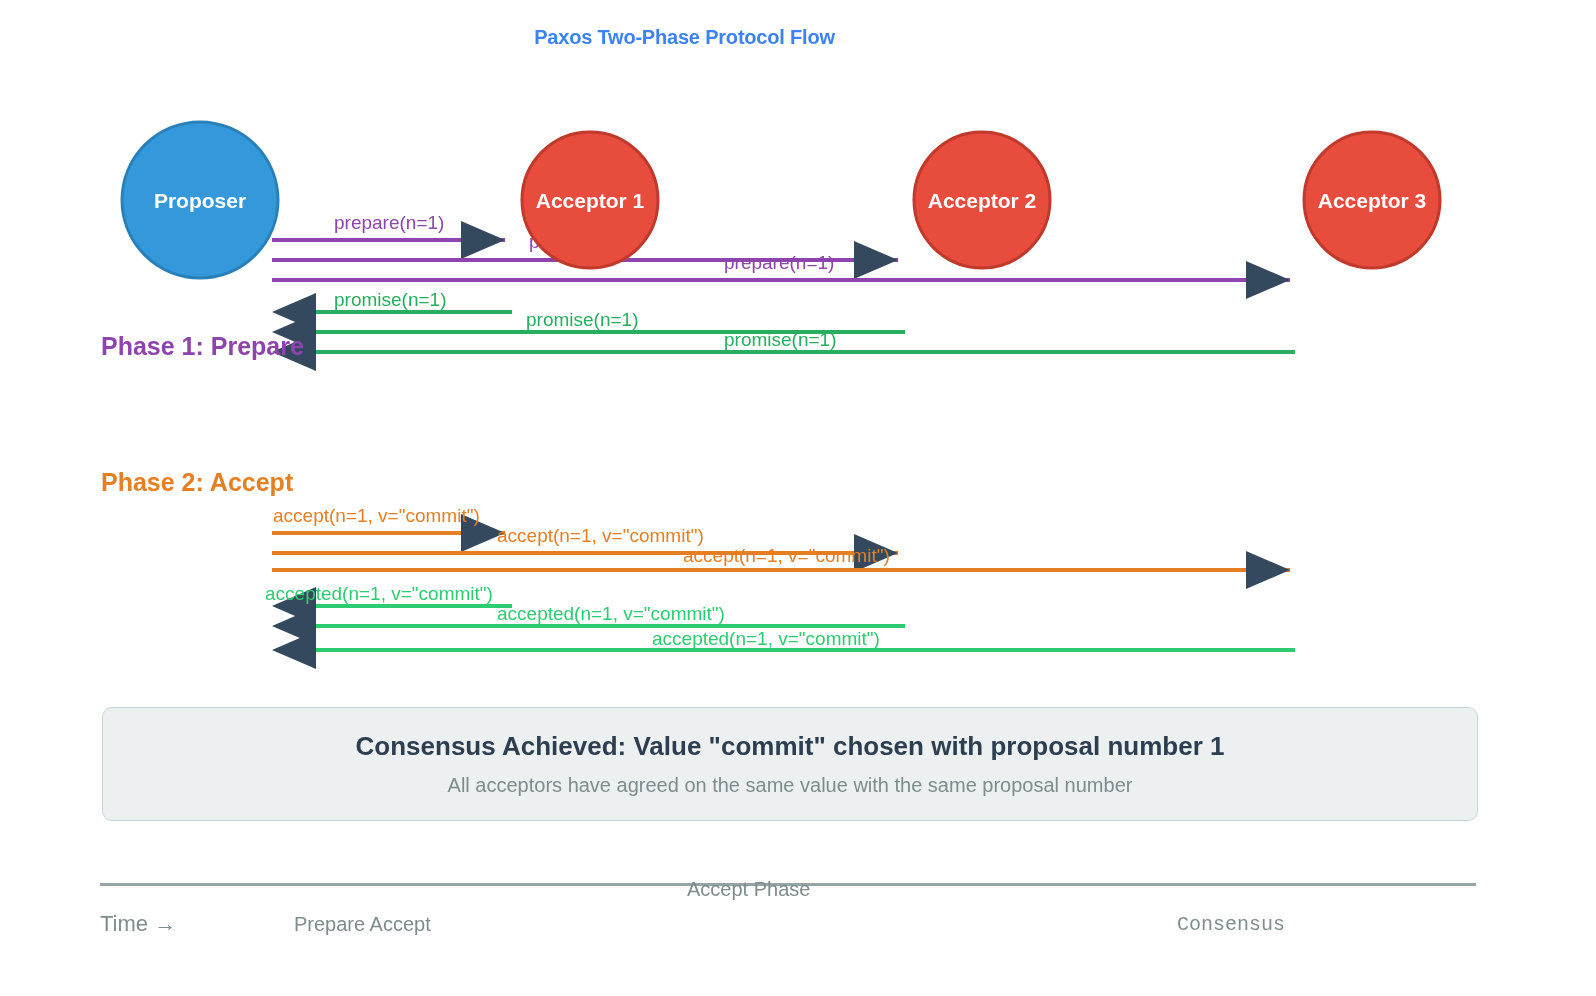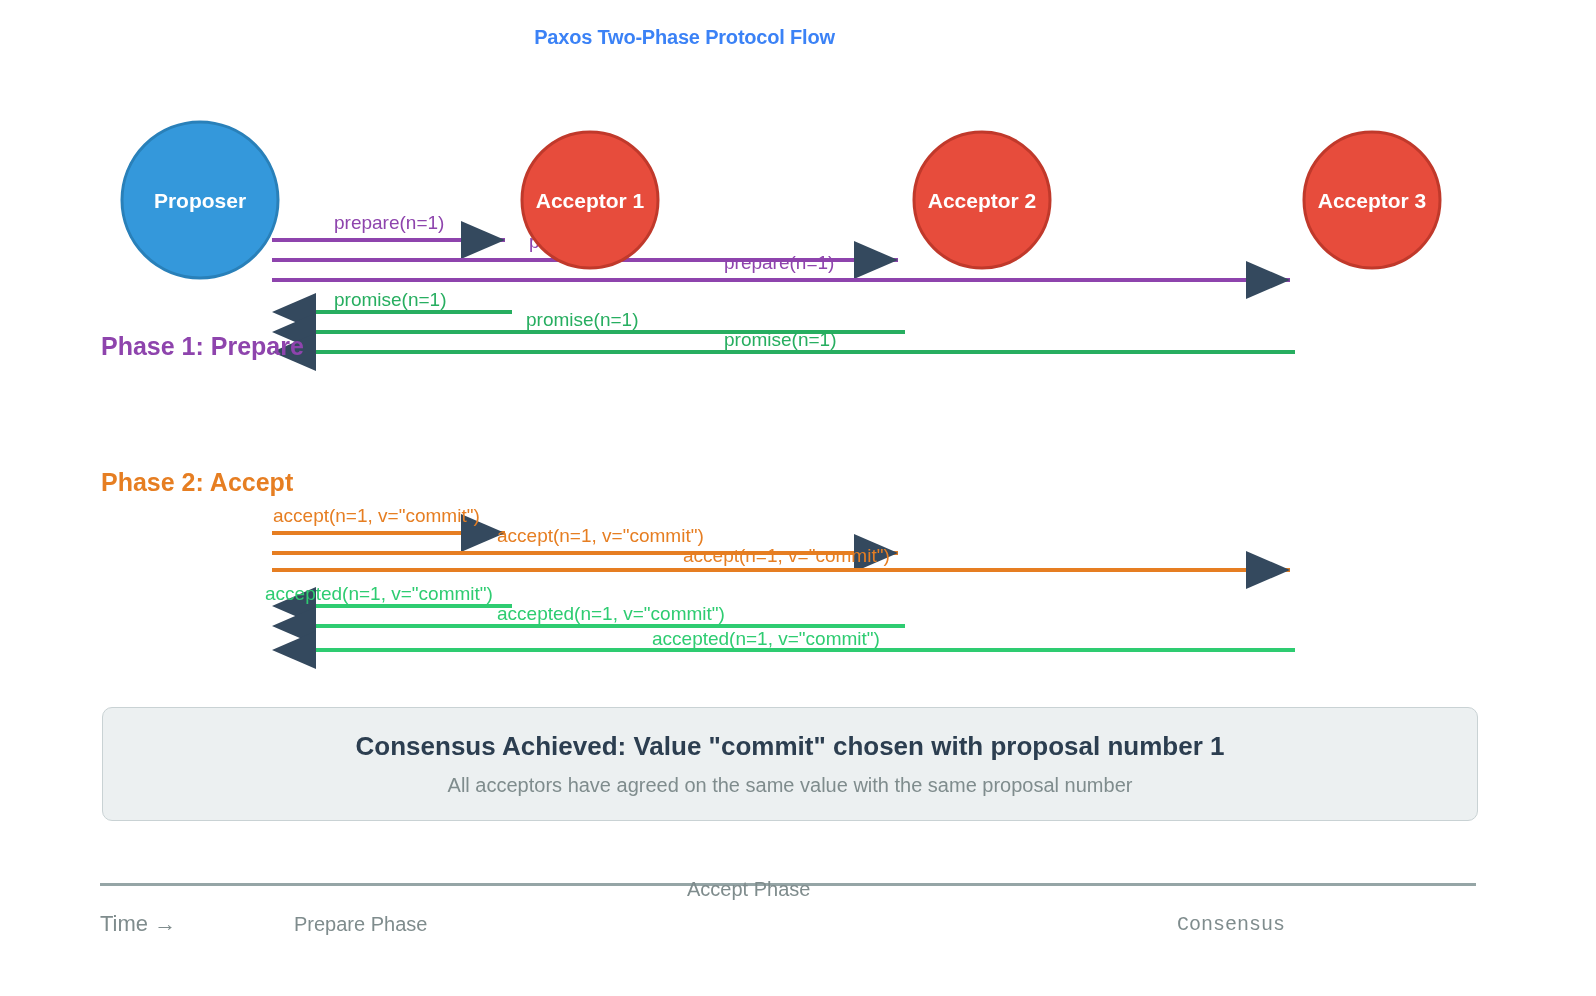--- a/index.html
+++ b/index.html
@@ -203,17 +203,17 @@
       </g>
   </svg>
 
   <div id="consensus-box">
     <div id="consensus-title">Consensus Achieved: Value "commit" chosen with proposal number 1</div>
     <div id="consensus-sub">All acceptors have agreed on the same value with the same proposal number</div>
   </div>
 
   <div id="timeline-rule"></div>
   <div class="footer-text" id="footer-time">Time →</div>
-  <div class="footer-text" id="footer-p1">Prepare Phase</div>
+  <div class="footer-text" id="footer-p1">Prepare Accept</div>
   <div class="footer-text" id="footer-p2">Accept Phase</div>
   <div class="footer-text" id="footer-p3">Consensus</div>
 
 </div>
 
 </body></html>

